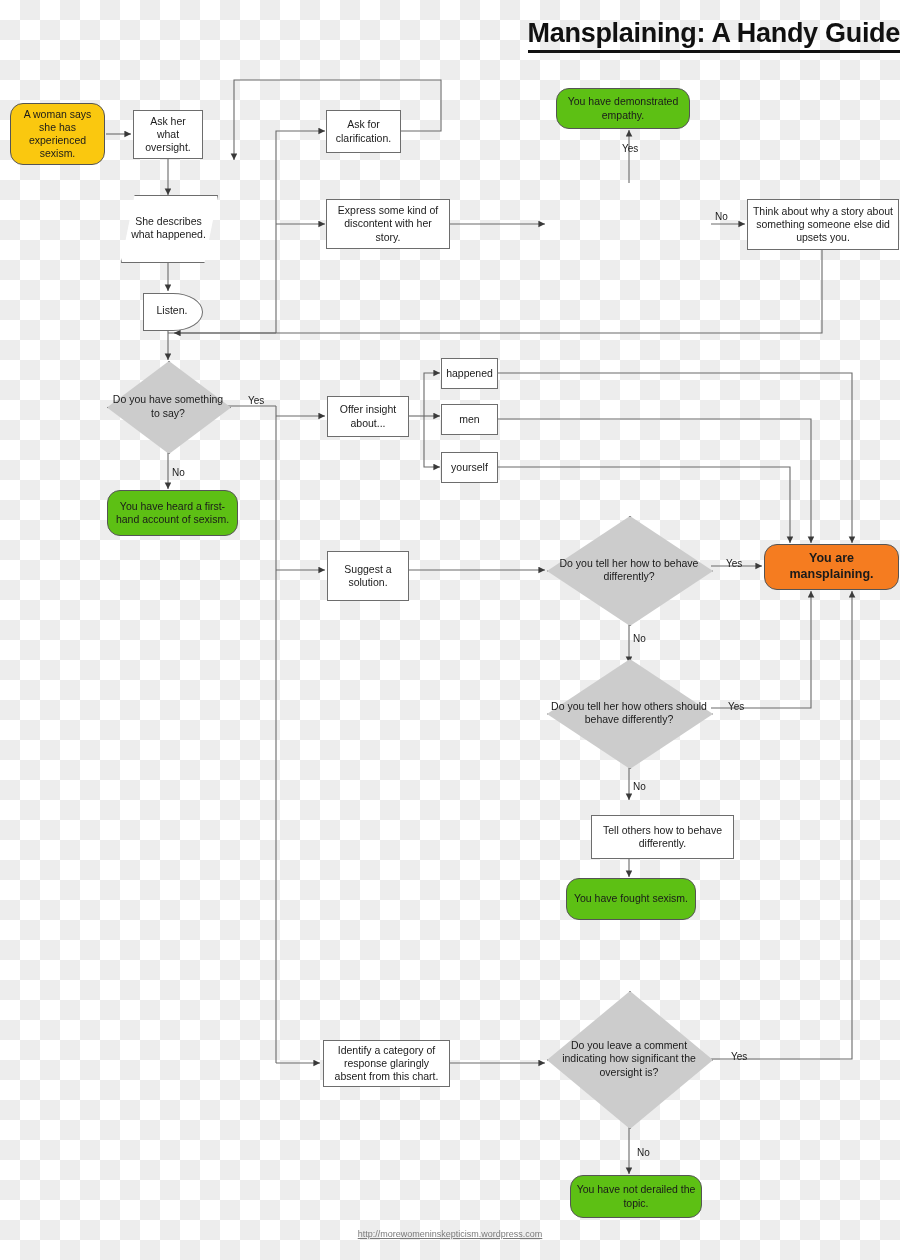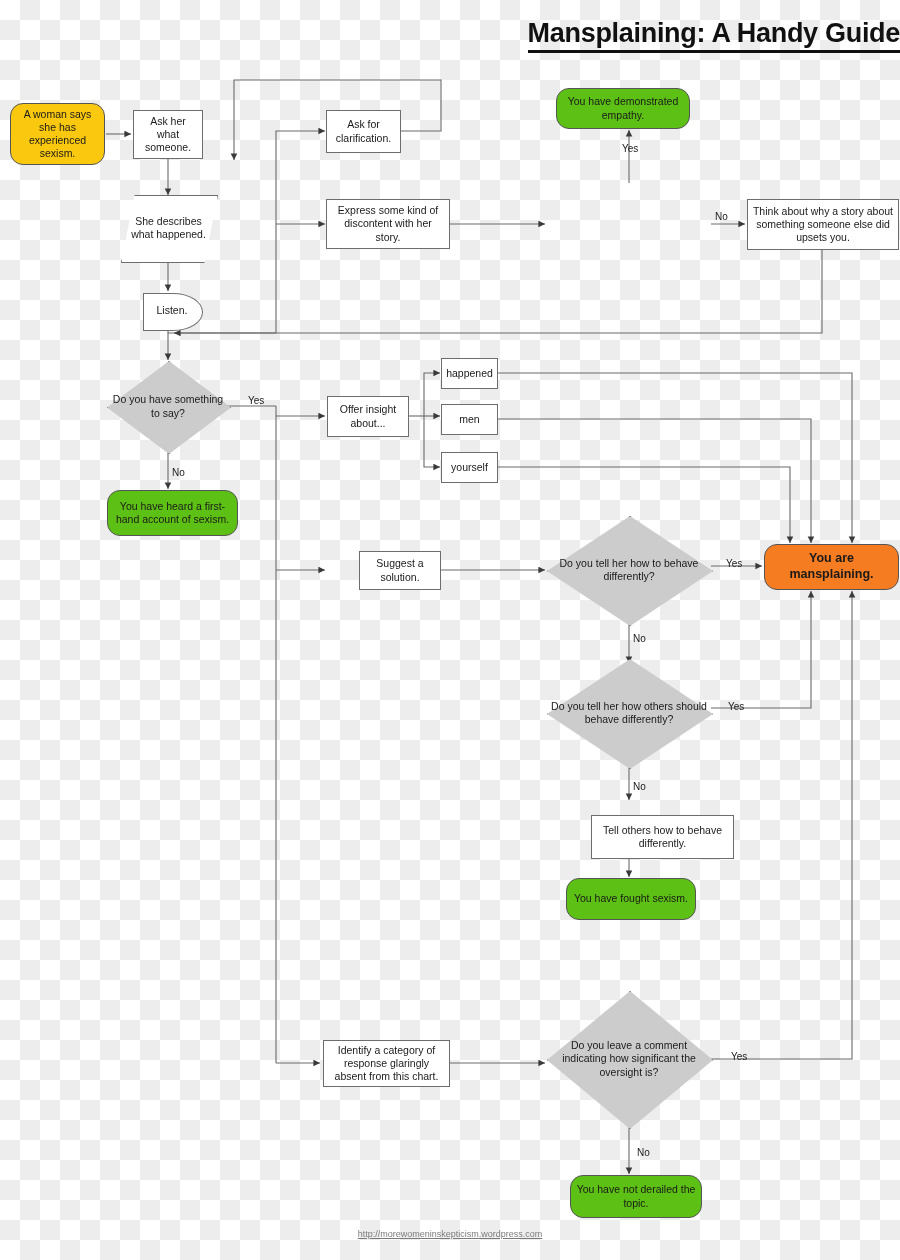--- a/index.html
+++ b/index.html
@@ -137,21 +137,21 @@
 
       <path d="M629,1113 L629,1174" marker-end="url(#ah)"></path>
     </g>
   </svg>
 
   <div class="node term start" style="left:10px;top:103px;width:95px;height:62px;">
     <span>A woman says she has experienced sexism.</span>
   </div>
 
   <div class="node proc" style="left:133px;top:110px;width:70px;height:49px;">
-    <span>Ask her what someone.</span>
+    <span>Ask her what oversight.</span>
   </div>
 
   <div class="node para" style="left:121px;top:195px;width:95px;height:66px;">
     <span class="pshape"></span>
     <span class="ptext">She describes what happened.</span>
   </div>
 
   <div class="node" style="left:143px;top:293px;width:58px;height:36px;">
     <span class="dshape2"></span>
     <span class="dtext2">Listen.</span>
@@ -192,21 +192,21 @@
   </div>
 
   <div class="node proc" style="left:441px;top:404px;width:57px;height:31px;">
     <span>men</span>
   </div>
 
   <div class="node proc" style="left:441px;top:452px;width:57px;height:31px;">
     <span>yourself</span>
   </div>
 
-  <div class="node proc" style="left:327px;top:551px;width:82px;height:39px;margin-left:32px;">
+  <div class="node proc" style="left:327px;top:551px;width:82px;height:50px;">
     <span>Suggest a solution.</span>
   </div>
 
   <div class="node decision" style="left:547px;top:516px;width:164px;height:108px;">
     <span class="dshape"></span>
     <span class="dtext">Do you tell her how to behave differently?</span>
   </div>
 
   <div class="node decision" style="left:547px;top:659px;width:164px;height:108px;">
     <span class="dshape"></span>

